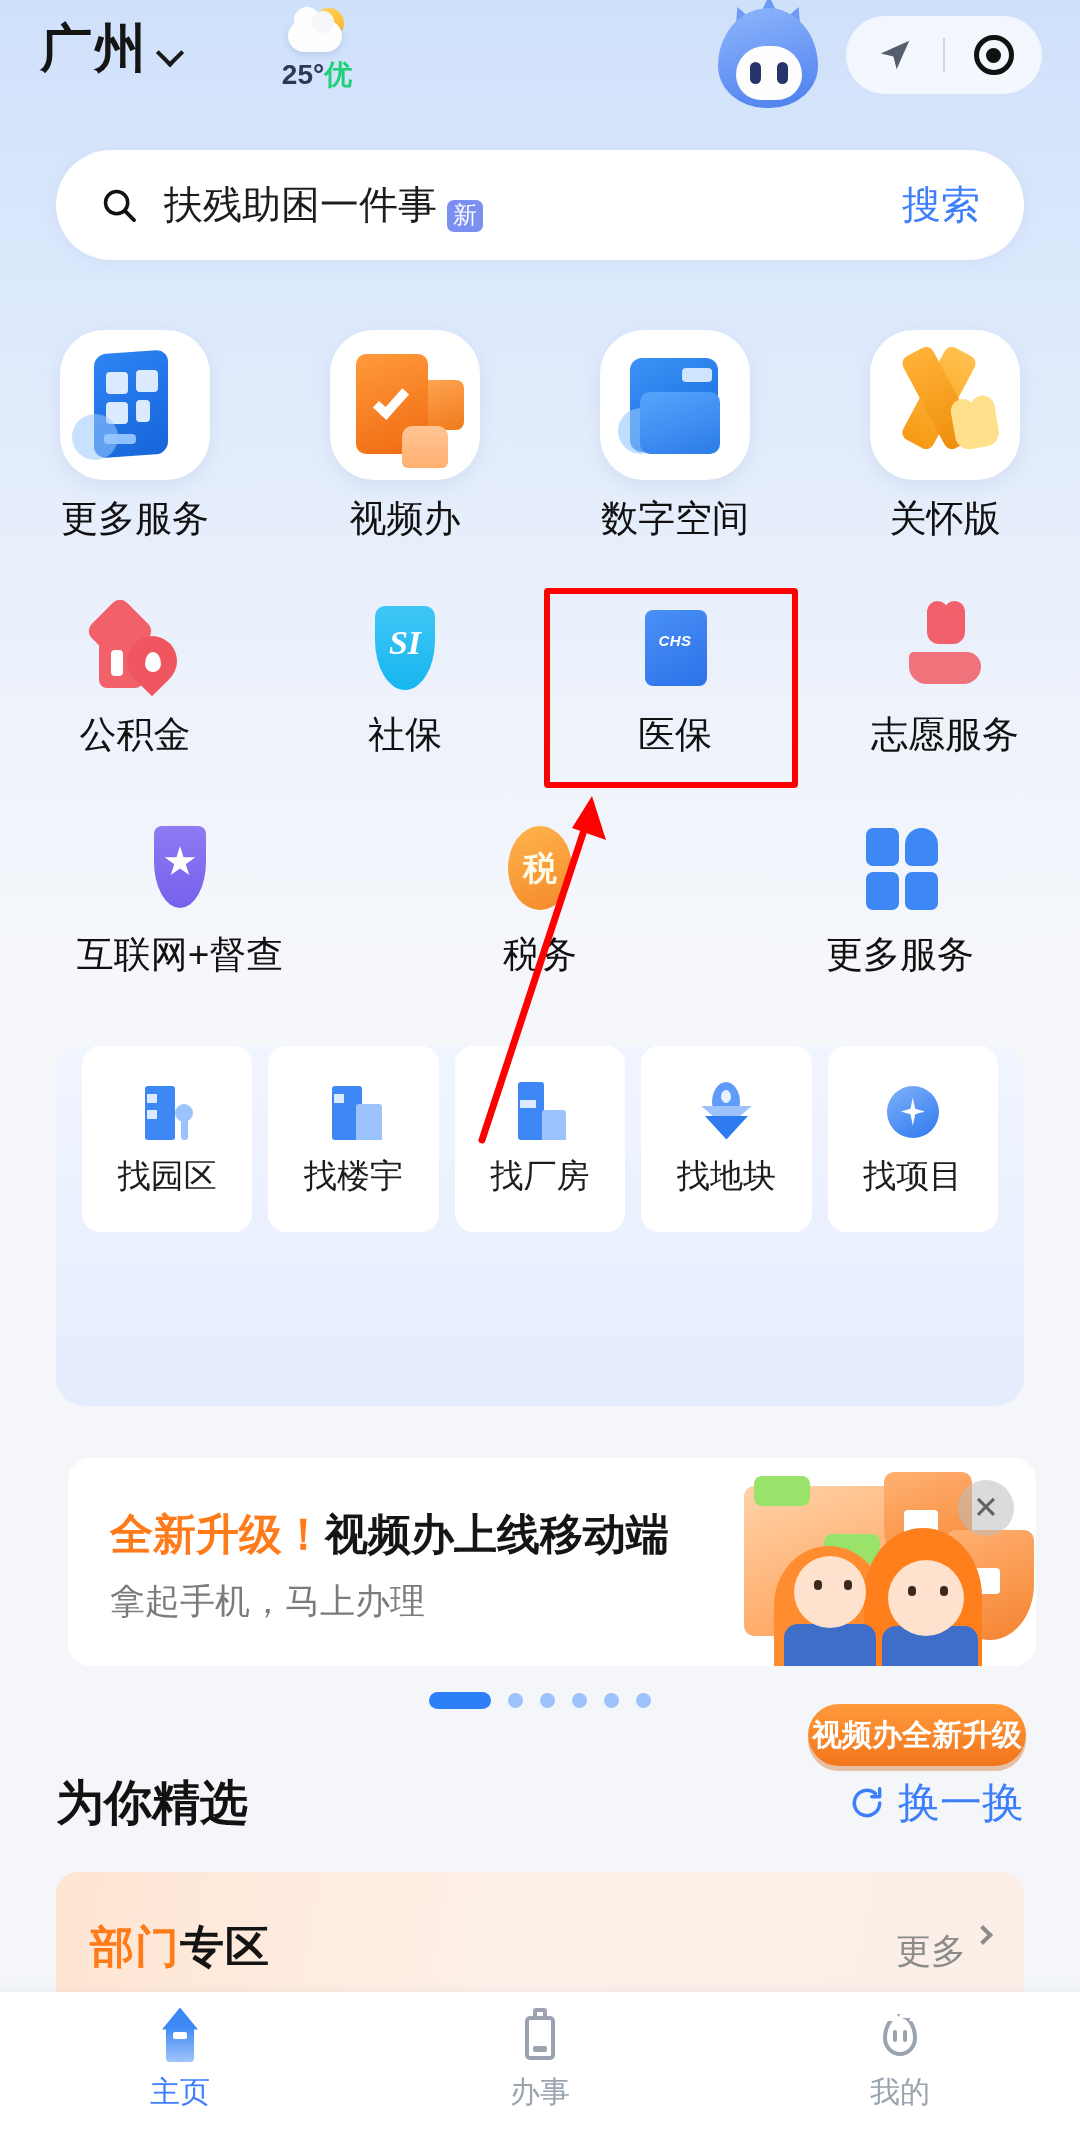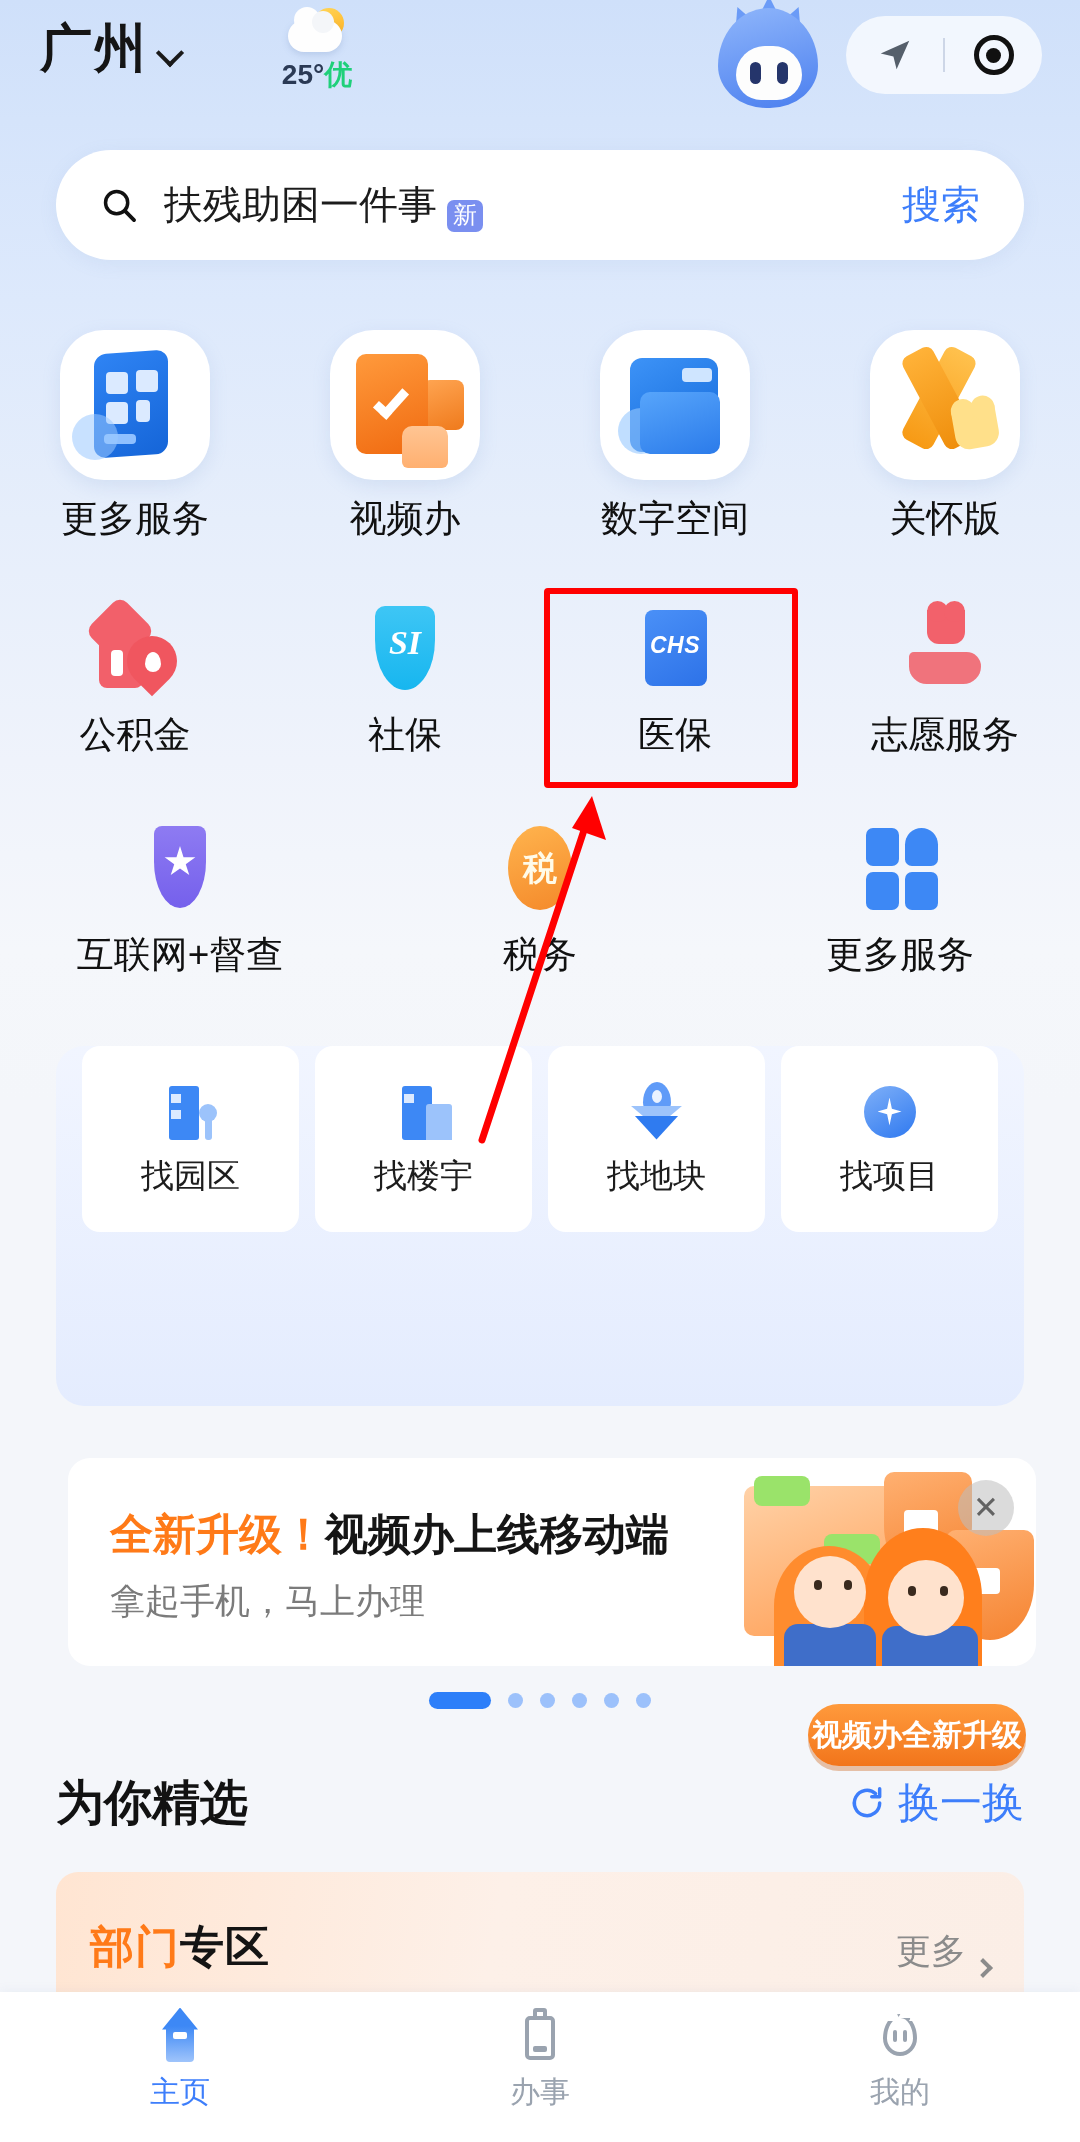--- a/index.html
+++ b/index.html
@@ -204,21 +204,21 @@
   .ic-si .shield { position:absolute; left:18px; top:6px; width:60px; height:84px;
     background:linear-gradient(180deg,#3ec6f5,#17b6ef);
     border-radius:10px 10px 30px 30px/10px 10px 50px 50px; }
   .ic-si .txt { position:absolute; left:0; top:24px; width:96px; text-align:center;
     color:#fff; font-size:34px; font-weight:bold; font-style:italic; font-family:"Liberation Serif",serif;}
 
   
   .ic-chs .card { position:absolute; left:18px; top:10px; width:62px; height:76px;
     border-radius:8px; background:linear-gradient(150deg,#4a90f7,#2d72e8); }
   .ic-chs .txt { position:absolute; left:0; top:32px; width:96px; text-align:center;
-    color:#fff; font-size:23px; font-weight:bold; font-style:italic; letter-spacing:.5px;}
+    color:#fff; font-size:15px; font-weight:bold; font-style:italic; letter-spacing:.5px;}
 
   
   .ic-vol .heart { position:absolute; left:30px; top:10px; width:38px; height:34px;
     background:#f2616b; border-radius:0 0 12px 12px; }
   .ic-vol .heart::before, .ic-vol .heart::after {
     content:""; position:absolute; width:21px; height:21px; border-radius:50%; background:#f2616b; top:-9px; }
   .ic-vol .heart::before { left:0; }
   .ic-vol .heart::after { right:0; }
   .ic-vol .hand { position:absolute; left:12px; top:52px; width:72px; height:32px;
     background:#f0737c; border-radius:6px 18px 22px 22px; }
@@ -374,21 +374,21 @@
 
   .dept-card {
     position:absolute; left:56px; top:1872px; width:968px; height:170px;
     background:linear-gradient(100deg,#ffe5d2,#fdf0e8 45%,#fbeee6);
     border-radius:22px 22px 0 0; overflow:hidden;
   }
   .dept-title { position:absolute; left:34px; top:46px; font-size:44px; font-weight:bold; letter-spacing:1px;}
   .dept-title .o { color:#ff7a18; }
   .dept-title .k { color:#141414; }
   .dept-more { position:absolute; right:34px; top:56px; font-size:35px; color:#8b8b8b;
-    display:flex; align-items:flex-end; gap:10px; }
+    display:flex; align-items:flex-start; gap:10px; }
   .dept-more .cv { width:14px; height:14px; border-right:4px solid #8b8b8b; border-top:4px solid #8b8b8b;
     transform:rotate(45deg); }
 
   
   .tabbar {
     position:absolute; left:0; bottom:0; width:1080px; height:150px;
     background:#fff; display:flex; box-shadow:0 -2px 10px rgba(120,140,180,.07);
   }
   .tab { flex:1; display:flex; flex-direction:column; align-items:center; justify-content:center; gap:10px; padding-bottom:14px; }
   .tab .ti { width:54px; height:54px; position:relative; }
@@ -588,20 +588,28 @@
         </div>
         <div class="tl">找园区</div>
       </div>
       <div class="invest-tile">
         <div class="ti">
           <div class="bld-a"></div>
             <div class="bld-c"></div>
             <div class="bld-e"></div>
         </div>
         <div class="tl">找楼宇</div>
+      </div>
+      <div class="invest-tile">
+        <div class="ti">
+          <div style="position:absolute;left:10px;top:2px;width:26px;height:58px;background:#3d88f5;border-radius:3px;"></div>
+          <div style="position:absolute;left:12px;top:20px;width:16px;height:8px;background:#dceaff;"></div>
+          <div style="position:absolute;left:34px;top:30px;width:24px;height:30px;background:#9cc3fb;border-radius:3px 3px 0 0;"></div>
+        </div>
+        <div class="tl">找厂房</div>
       </div>
       <div class="invest-tile">
         <div class="ti">
           <div class="pin-top"></div>
             <div class="pin-mid"></div>
             <div class="pin-bot"></div>
         </div>
         <div class="tl">找地块</div>
       </div>
       <div class="invest-tile">

